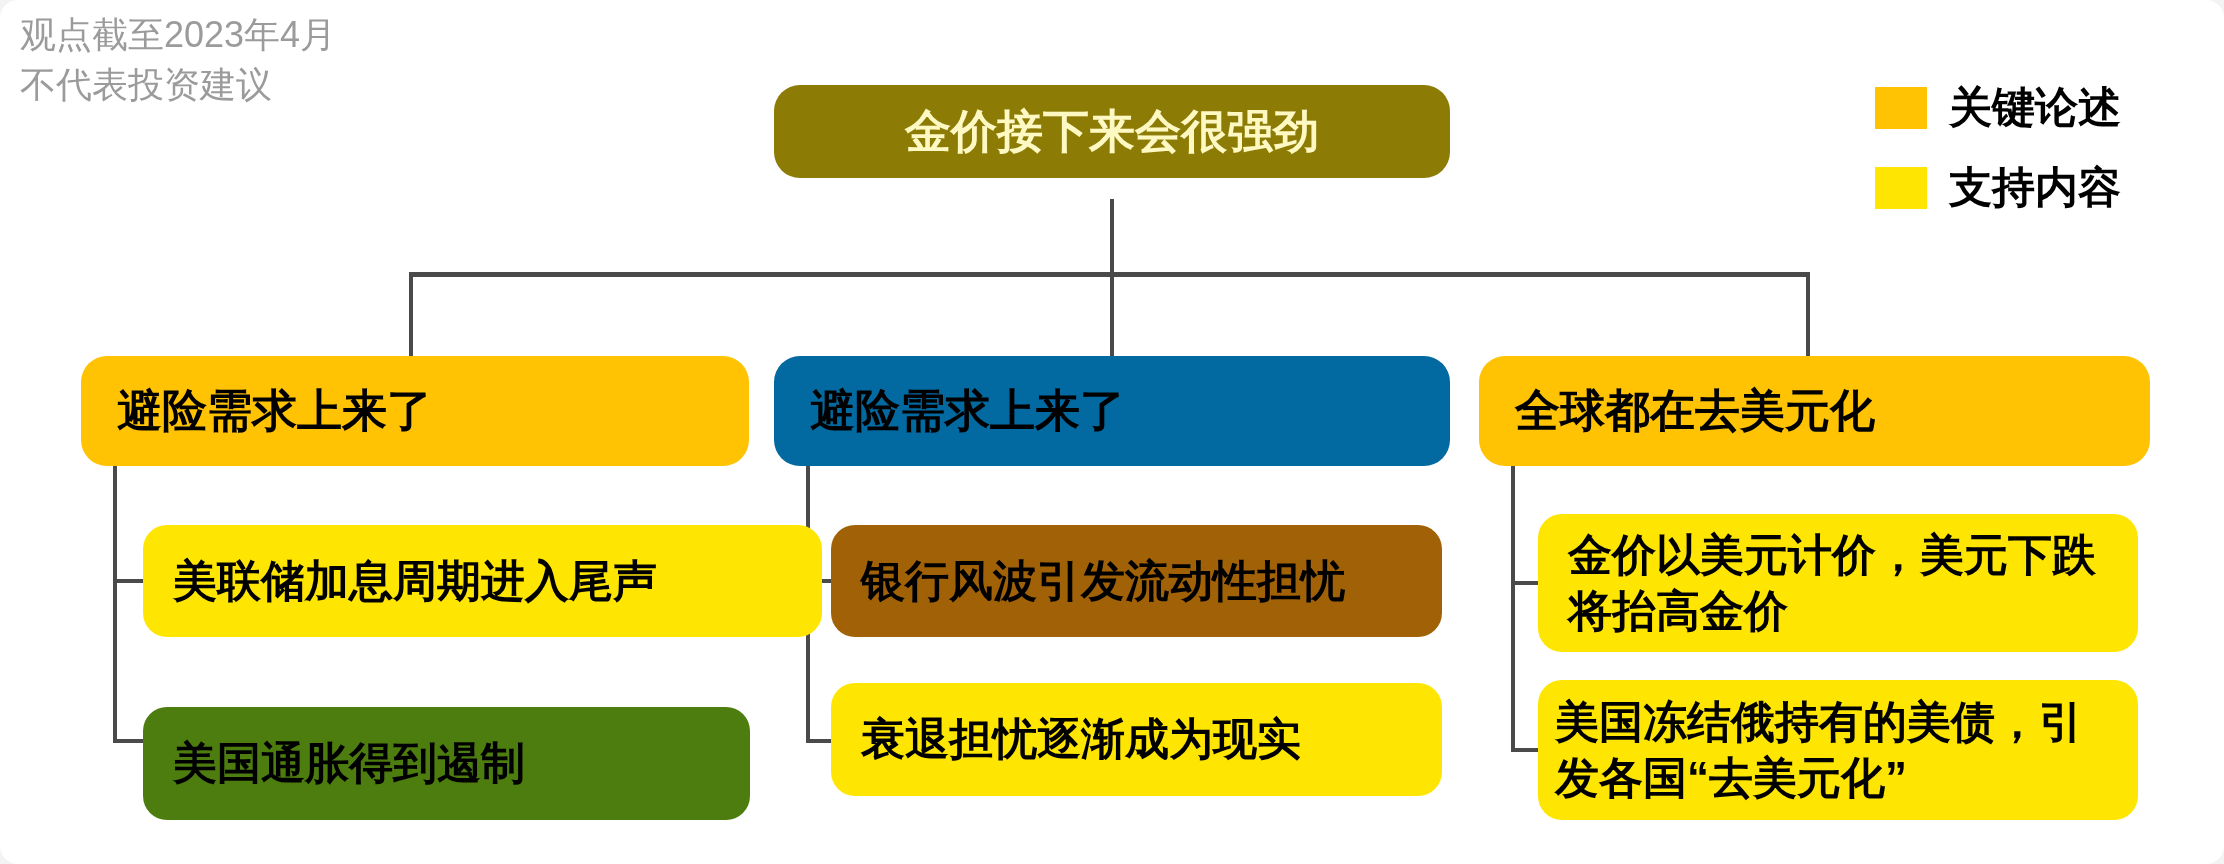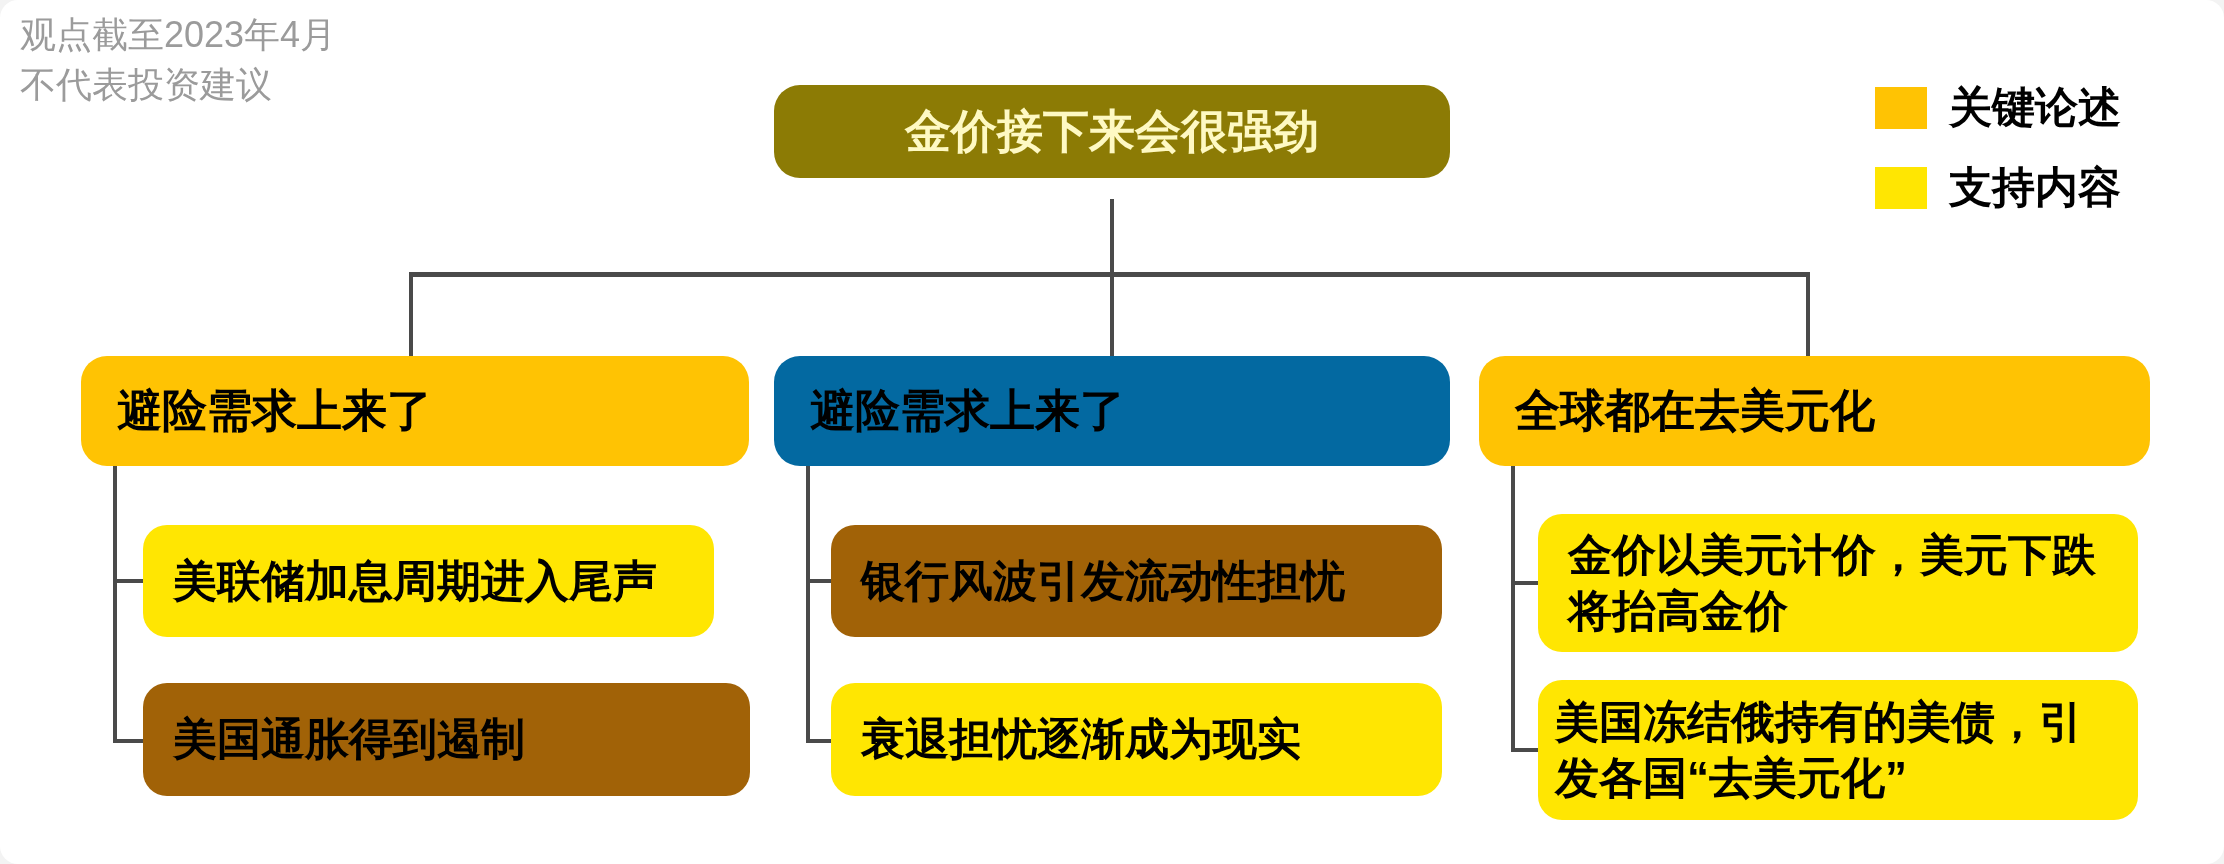--- a/index.html
+++ b/index.html
@@ -50,21 +50,21 @@
   .node-leaf {
     border-radius: 24px;
     padding: 0 30px;
     font-size: 44px;
     line-height: 1.28;
   }
   #branch-1 { left: 81px;   width: 668px; }
   #branch-2 { left: 774px;  width: 676px; }
   #branch-3 { left: 1479px; width: 671px; }
 
-  #leaf-1-1 { left: 143px;  top: 525px; width: 571px; height: 112px; }
+  #leaf-1-1 { left: 143px;  top: 525px; width: 679px; height: 112px; }
   #leaf-1-2 { left: 143px;  top: 683px; width: 607px; height: 113px; }
   #leaf-2-1 { left: 831px;  top: 525px; width: 611px; height: 112px; }
   #leaf-2-2 { left: 831px;  top: 683px; width: 611px; height: 113px; }
   #leaf-3-1 { left: 1538px; top: 514px; width: 600px; height: 138px; }
   #leaf-3-2 { left: 1538px; top: 680px; width: 600px; height: 140px; }
 
   .line {
     position: absolute;
     background: #4a4a4a;
   }
@@ -129,19 +129,19 @@
 
   <div class="line" style="left:1511px; top:466px; width:4px; height:286px;"></div>
   <div class="line" style="left:1511px; top:581px; width:27px; height:4px;"></div>
   <div class="line" style="left:1511px; top:748px; width:27px; height:4px;"></div>
 
   <div class="node node-branch" id="branch-1" style="background-color: rgb(255, 195, 3);">避险需求上来了</div>
   <div class="node node-branch" id="branch-2" style="background-color: #0369a1;">避险需求上来了</div>
   <div class="node node-branch" id="branch-3" style="background-color: rgb(255, 195, 3);">全球都在去美元化</div>
 
   <div class="node node-leaf" id="leaf-1-1" style="background-color: rgb(255, 230, 2);">美联储加息周期进入尾声</div>
-  <div class="node node-leaf" id="leaf-1-2" style="background-color: #a16207;">美国通胀得到遏制</div>
+  <div class="node node-leaf" id="leaf-1-2" style="background-color: #4d7c0f; margin-top: 24px;">美国通胀得到遏制</div>
   <div class="node node-leaf" id="leaf-2-1" style="background-color: #a16207;">银行风波引发流动性担忧</div>
   <div class="node node-leaf" id="leaf-2-2" style="background-color: rgb(255, 230, 2);">衰退担忧逐渐成为现实</div>
   <div class="node node-leaf" id="leaf-3-1" style="background-color: rgb(255, 230, 2);">金价以美元计价，美元下跌将抬高金价</div>
   <div class="node node-leaf" id="leaf-3-2" style="background-color: rgb(255, 230, 2); padding-left: 17px;">美国冻结俄持有的美债，引发各国“去美元化”</div>
 
 </div>
 
 </body></html>

